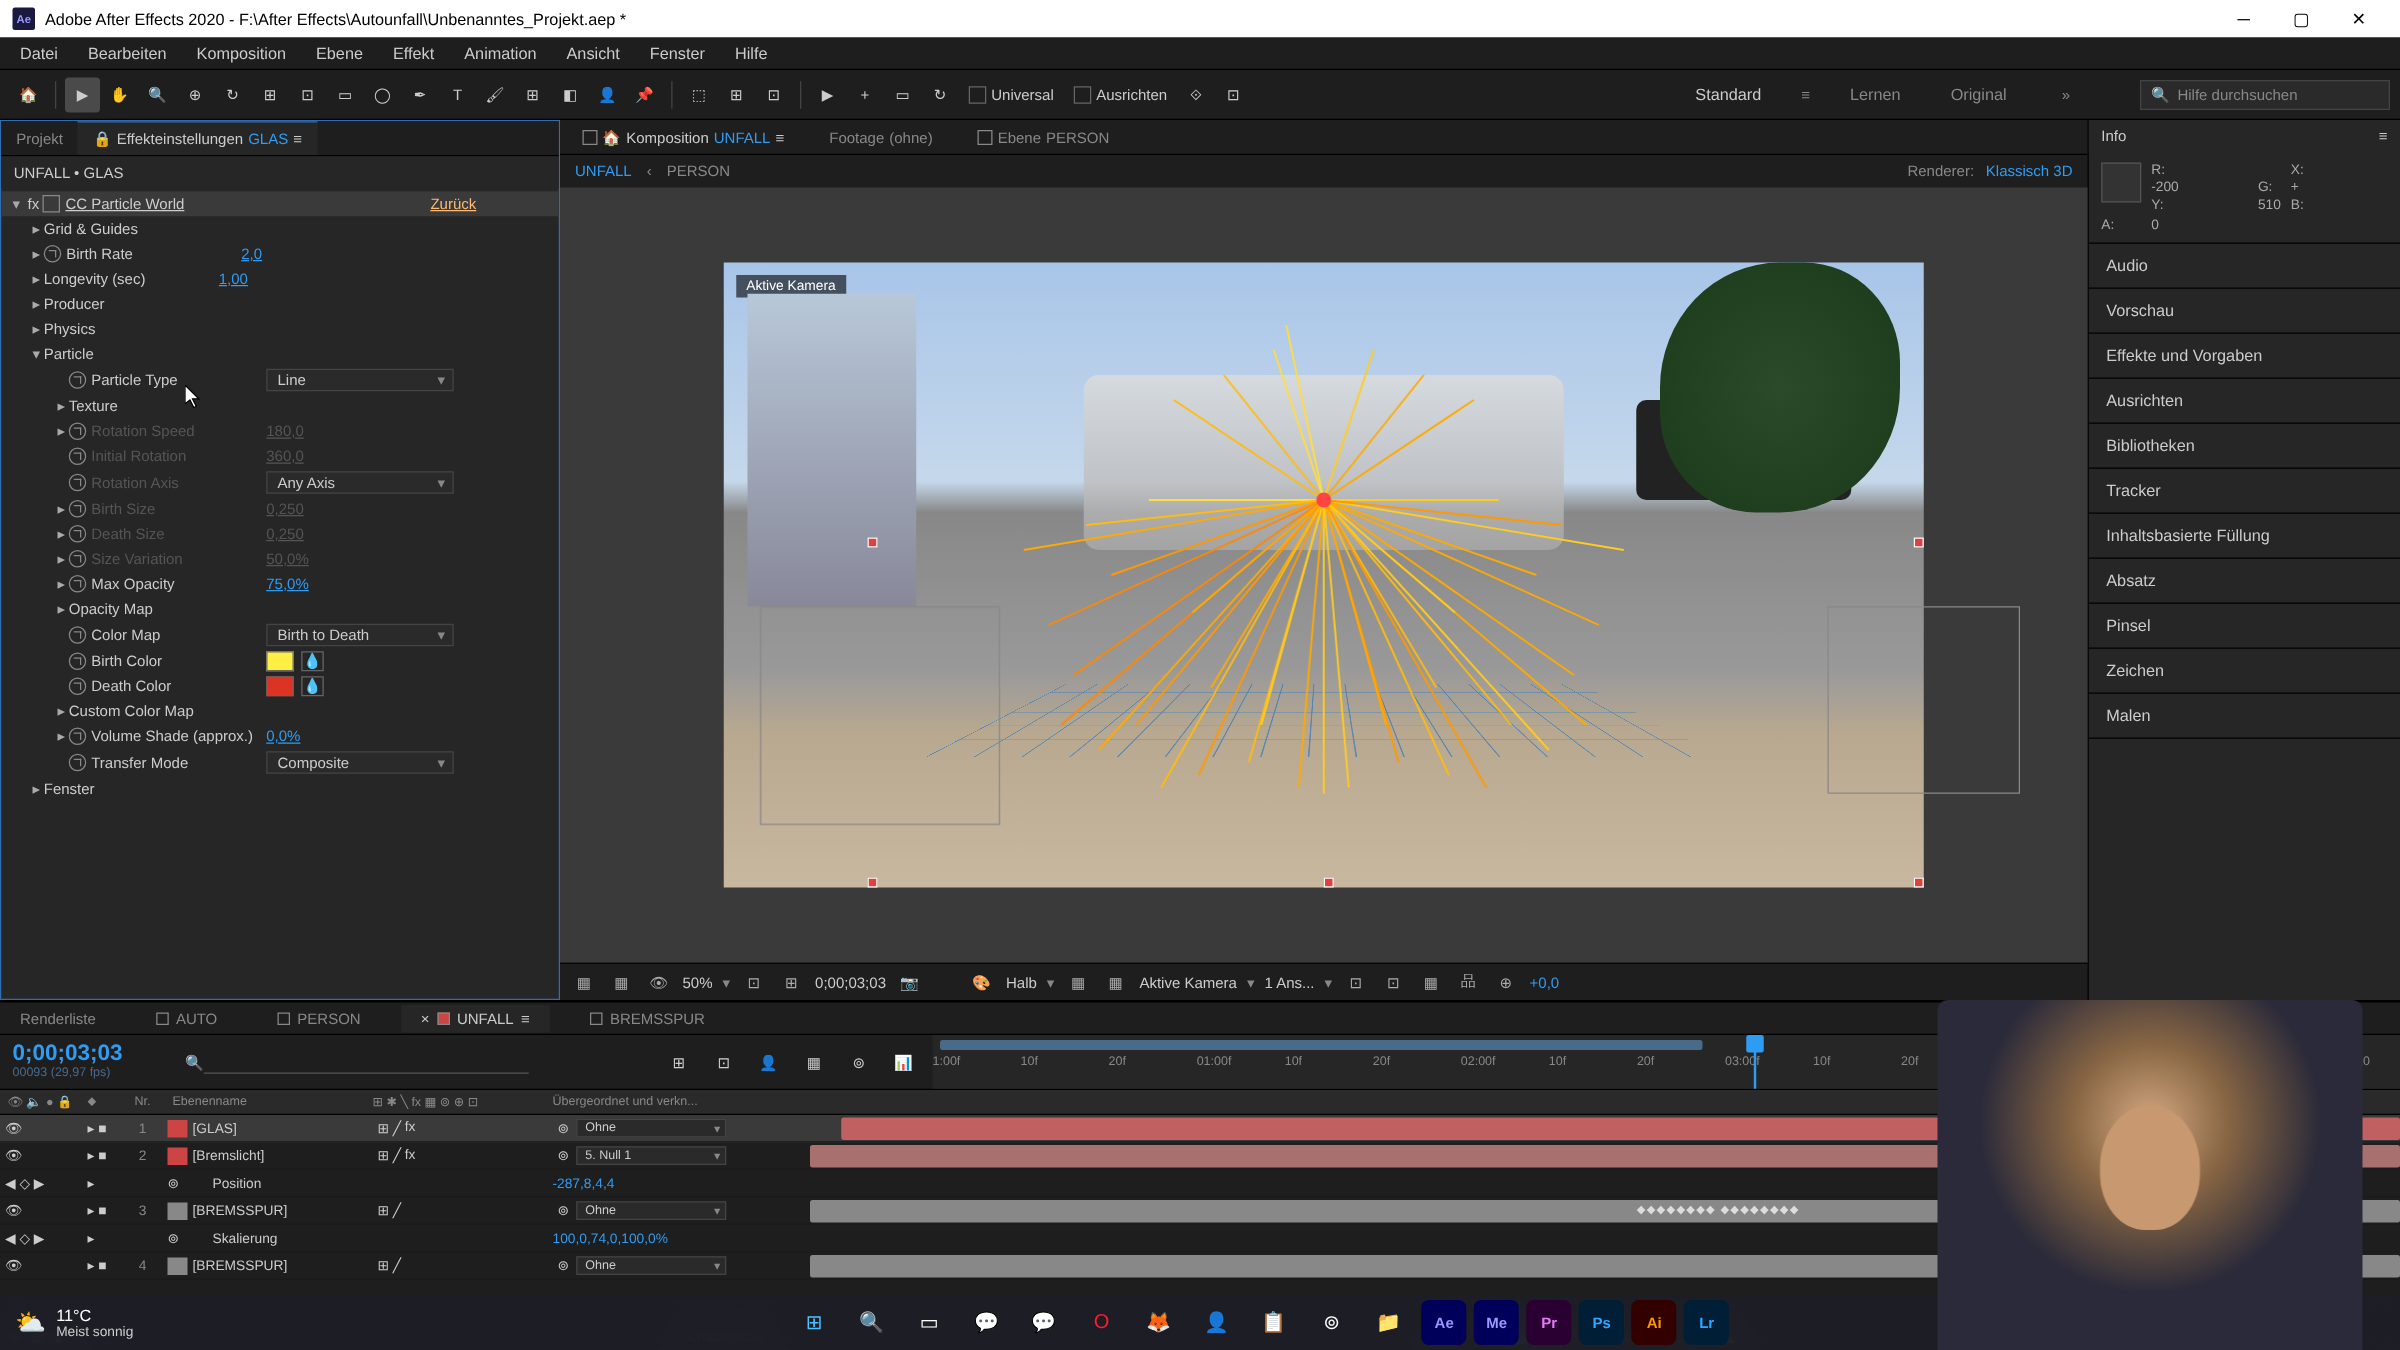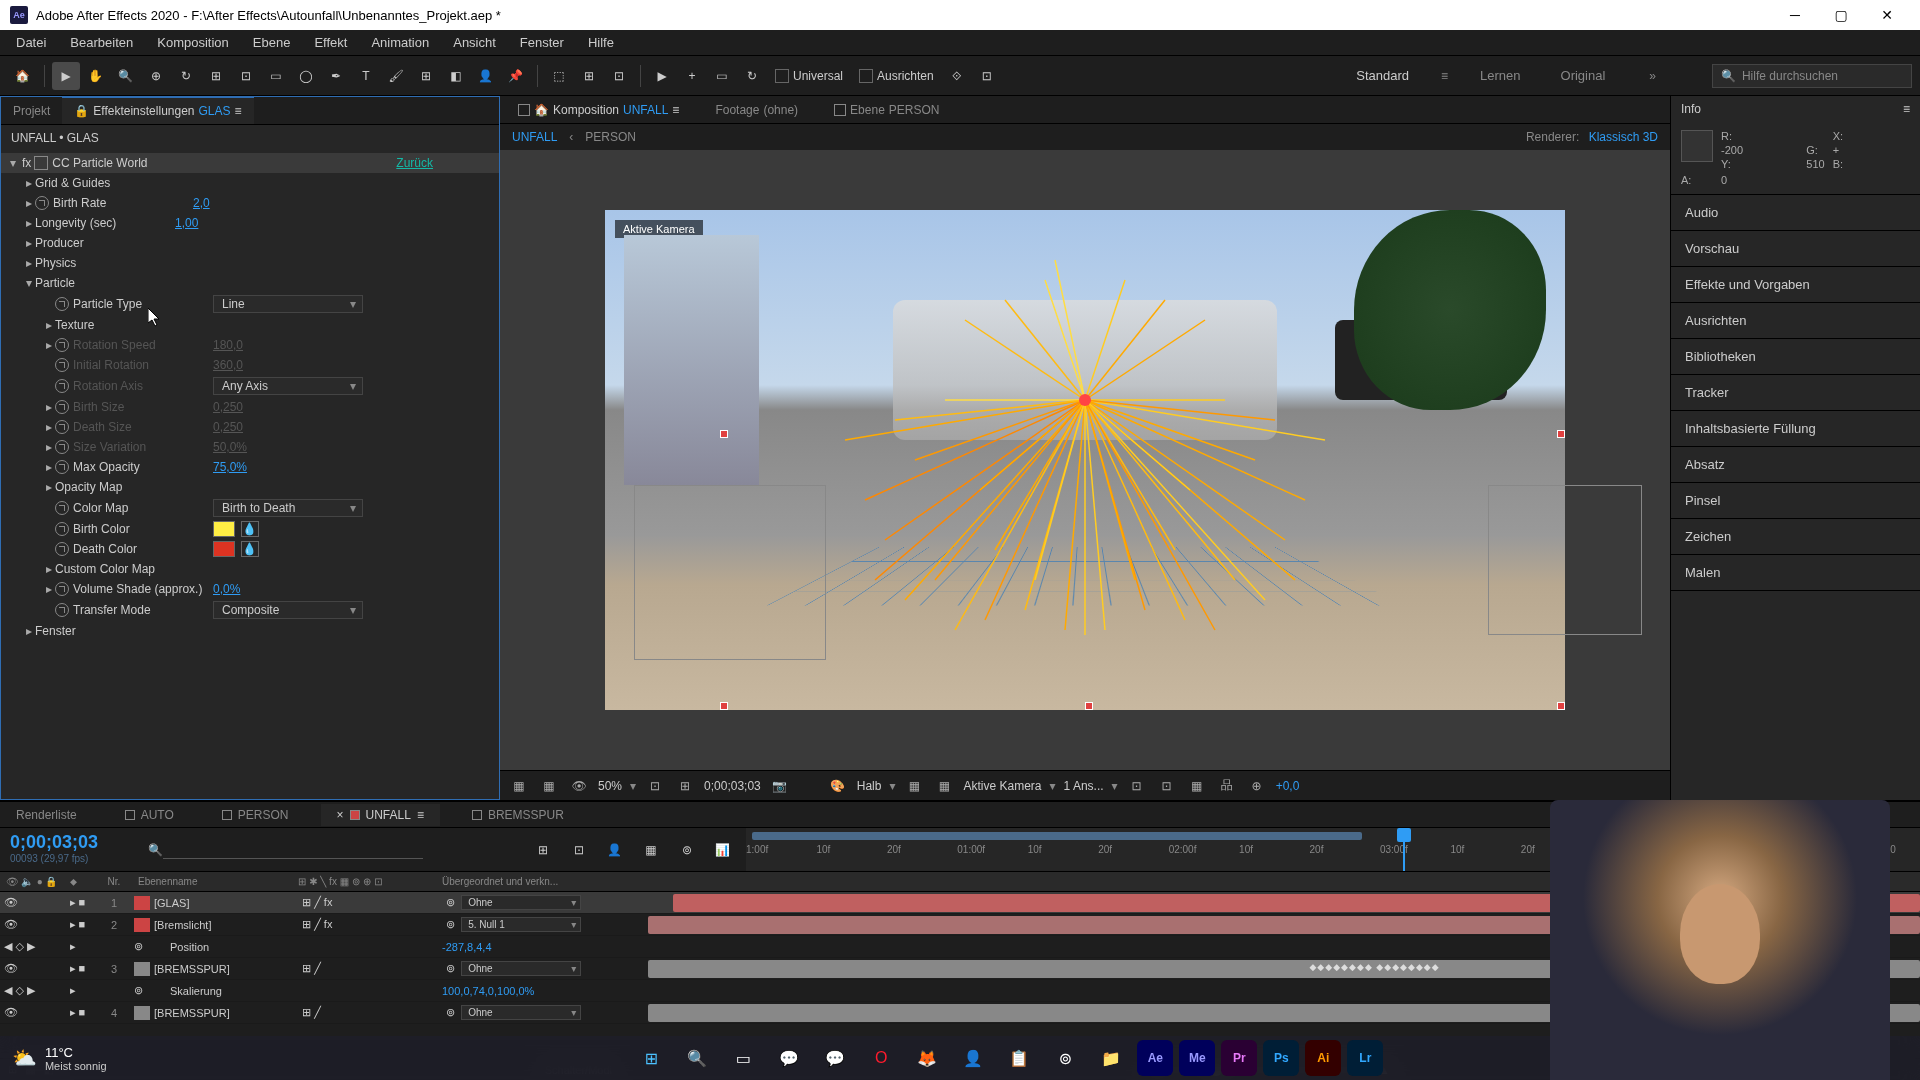--- a/index.html
+++ b/index.html
@@ -23,37 +23,37 @@
 .tool-check { display:flex; align-items:center; gap:4px; margin:0 8px; font-size:12px; }
 .workspace-tabs { margin-left:auto; display:flex; gap:24px; align-items:center; }
 .ws-tab { color:#888; font-size:13px; padding:4px 8px; }
 .ws-tab.active { color:#ccc; }
 .search-box { background:#2a2a2a; border:1px solid #444; padding:4px 8px; color:#888; font-size:12px; width:200px; margin-left:20px; display:flex; align-items:center; gap:6px; }
 
 
 .main { display:flex; height:calc(100% - 96px - 280px); }
 
 
-.left-panel { width:500px; background:#262626; border-right:2px solid #000; border:1px solid #2f6db3; display:flex; flex-direction:column; }
+.left-panel { width:448px; background:#262626; border-right:2px solid #000; border:1px solid #2f6db3; display:flex; flex-direction:column; }
 .panel-tabs { height:28px; background:#1e1e1e; display:flex; align-items:center; border-bottom:1px solid #000; }
 .panel-tab { padding:6px 12px; font-size:12px; color:#888; display:flex; align-items:center; gap:4px; }
 .panel-tab.active { background:#262626; color:#ccc; border-top:1px solid #2f6db3; }
 .panel-tab .link-name { color:#2f9cf4; }
 .panel-header { padding:6px 10px; font-size:12px; color:#ccc; background:#262626; }
 
 .effect-tree { flex:1; overflow-y:auto; padding:2px 0; }
 .tree-row { display:flex; align-items:center; padding:2px 6px; min-height:20px; font-size:12px; }
 .tree-row.effect-header { background:#3a3a3a; }
 .tree-row .indent { display:inline-block; }
 .tree-row .twirl { width:12px; text-align:center; color:#aaa; cursor:pointer; }
 .tree-row .stopwatch { width:14px; height:14px; border:1px solid #888; border-radius:50%; margin-right:4px; position:relative; }
 .tree-row .stopwatch::after { content:''; position:absolute; width:5px; height:5px; border-top:1px solid #888; border-right:1px solid #888; top:3px; left:3px; }
 .tree-row .prop-name { flex:0 0 auto; min-width:140px; color:#ccc; }
 .tree-row .prop-val { color:#2f9cf4; text-decoration:underline; cursor:pointer; }
-.tree-row .prop-link { color:#14b8a6; text-decoration:underline; cursor:pointer; margin-left:auto; margin-right:60px;text-align:center; }
+.tree-row .prop-link { color:#fdba74; text-decoration:underline; cursor:pointer; margin-left:auto; margin-right:60px;text-align:center; }
 .tree-row .prop-select { background:#2a2a2a; border:1px solid #444; color:#ccc; padding:1px 24px 1px 8px; font-size:12px; position:relative; min-width:150px; }
 .tree-row .prop-select::after { content:'▾'; position:absolute; right:6px; color:#888; }
 .tree-row.dimmed { color:#555; }
 .tree-row.dimmed .prop-name { color:#555; }
 .tree-row.dimmed .prop-val { color:#555; }
 .color-swatch { width:22px; height:16px; border:1px solid #666; margin-right:4px; }
 .eyedropper { width:18px; height:16px; display:flex; align-items:center; justify-content:center; border:1px solid #666; margin-left:2px; }
 
 
 .center-panel { flex:1; background:#1e1e1e; display:flex; flex-direction:column; }
@@ -234,21 +234,21 @@
         <span class="link-name">GLAS</span>
         <span>≡</span>
       </div>
     </div>
     <div class="panel-header">UNFALL • GLAS</div>
     <div class="effect-tree">
       <div class="tree-row effect-header">
         <span class="twirl">▾</span>
         <span style="margin:0 3px">fx</span>
         <span style="width:14px;height:14px;border:1px solid #888;margin-right:4px"></span>
-        <span class="prop-name" style="">CC Particle World</span>
+        <span class="prop-name" style="text-decoration:underline">CC Particle World</span>
         <span class="prop-link">Zurück</span>
       </div>
       <div class="tree-row">
           <span class="indent" style="width:16px"></span>
           <span class="twirl">▸</span>
           <span class="prop-name">Grid &amp; Guides</span>
         </div>
       <div class="tree-row">
           <span class="indent" style="width:16px"></span>
           <span class="twirl">▸</span>

